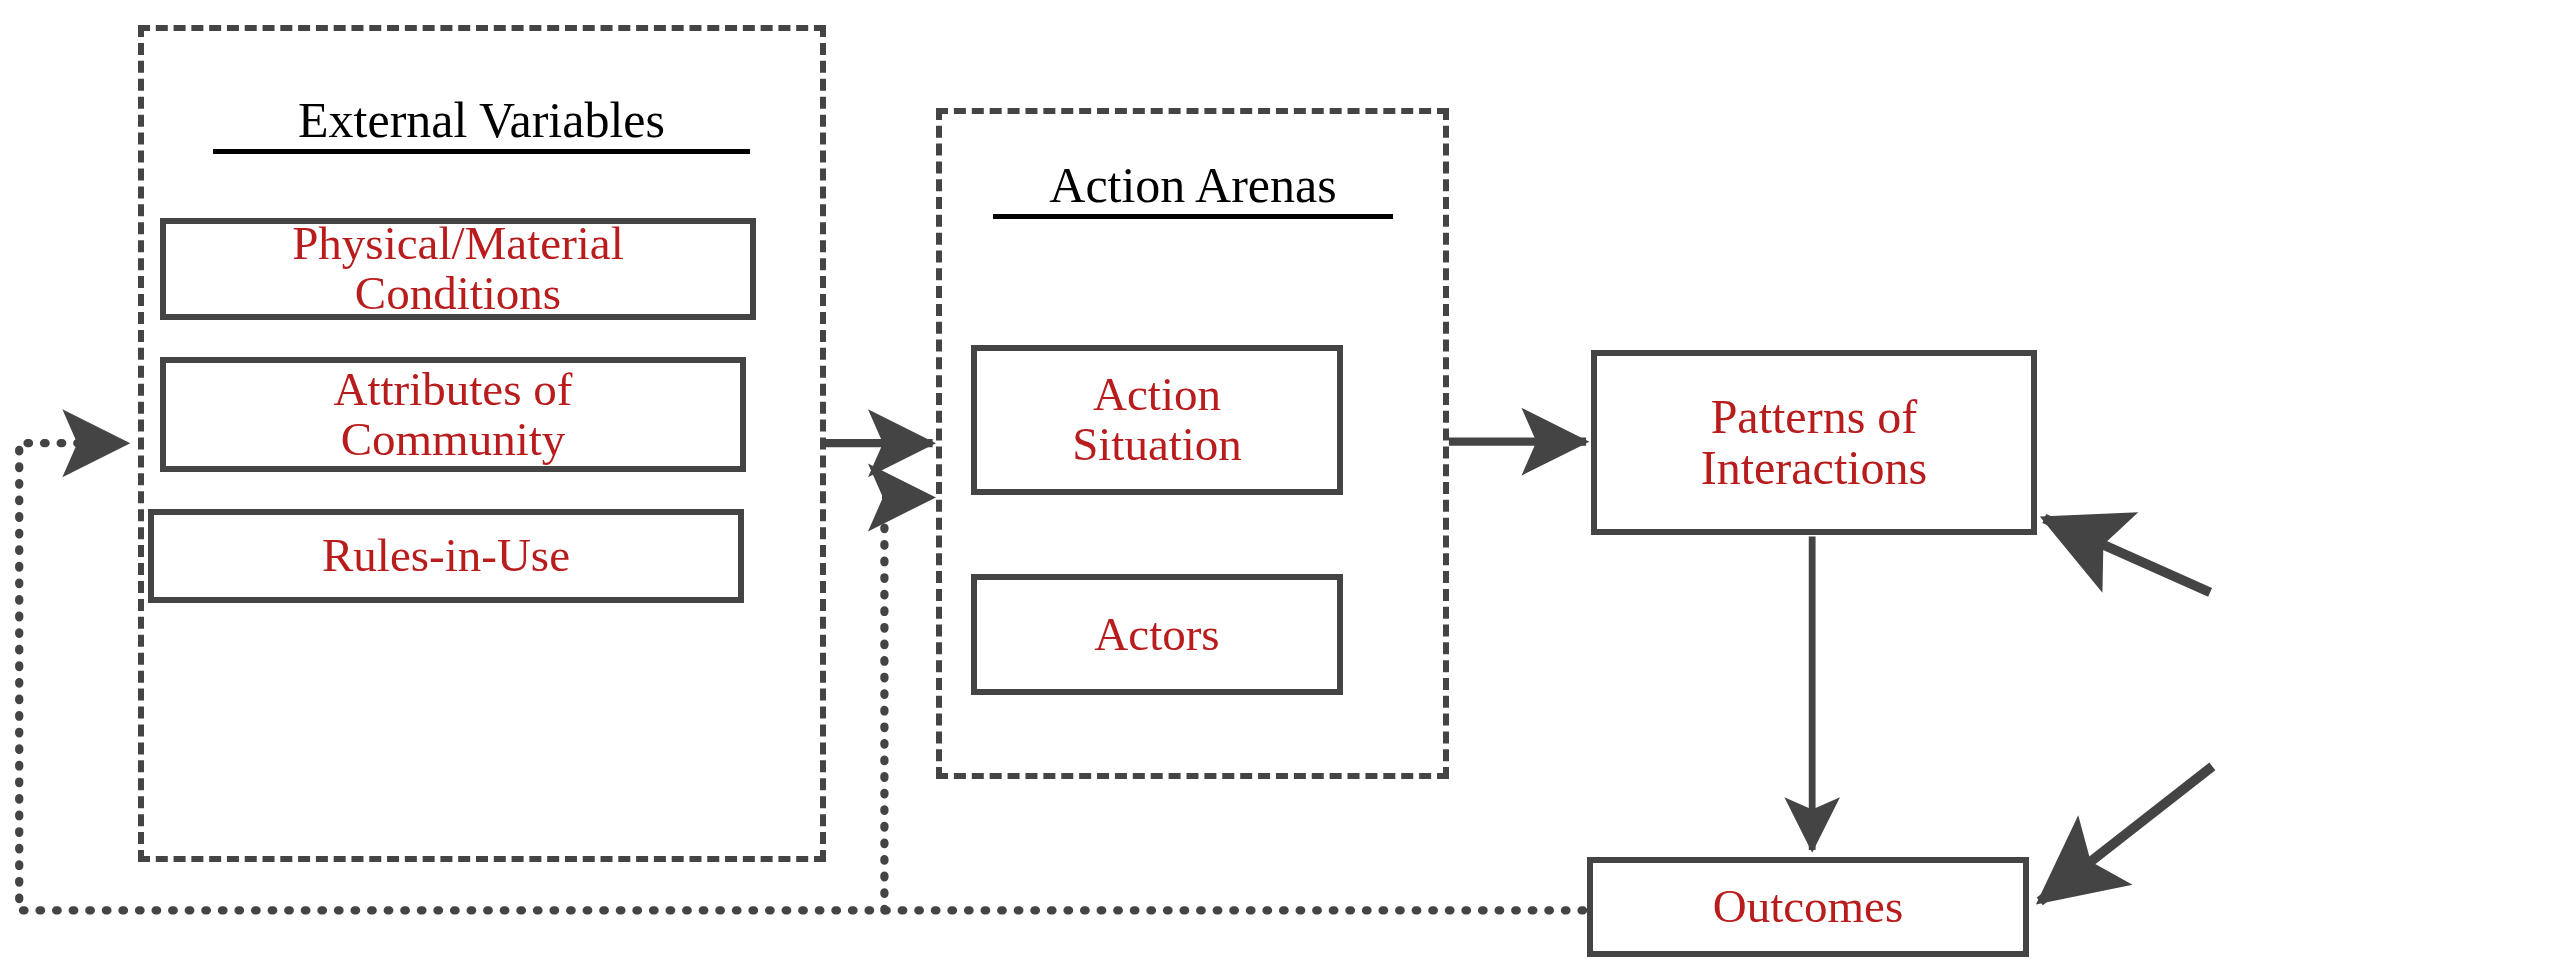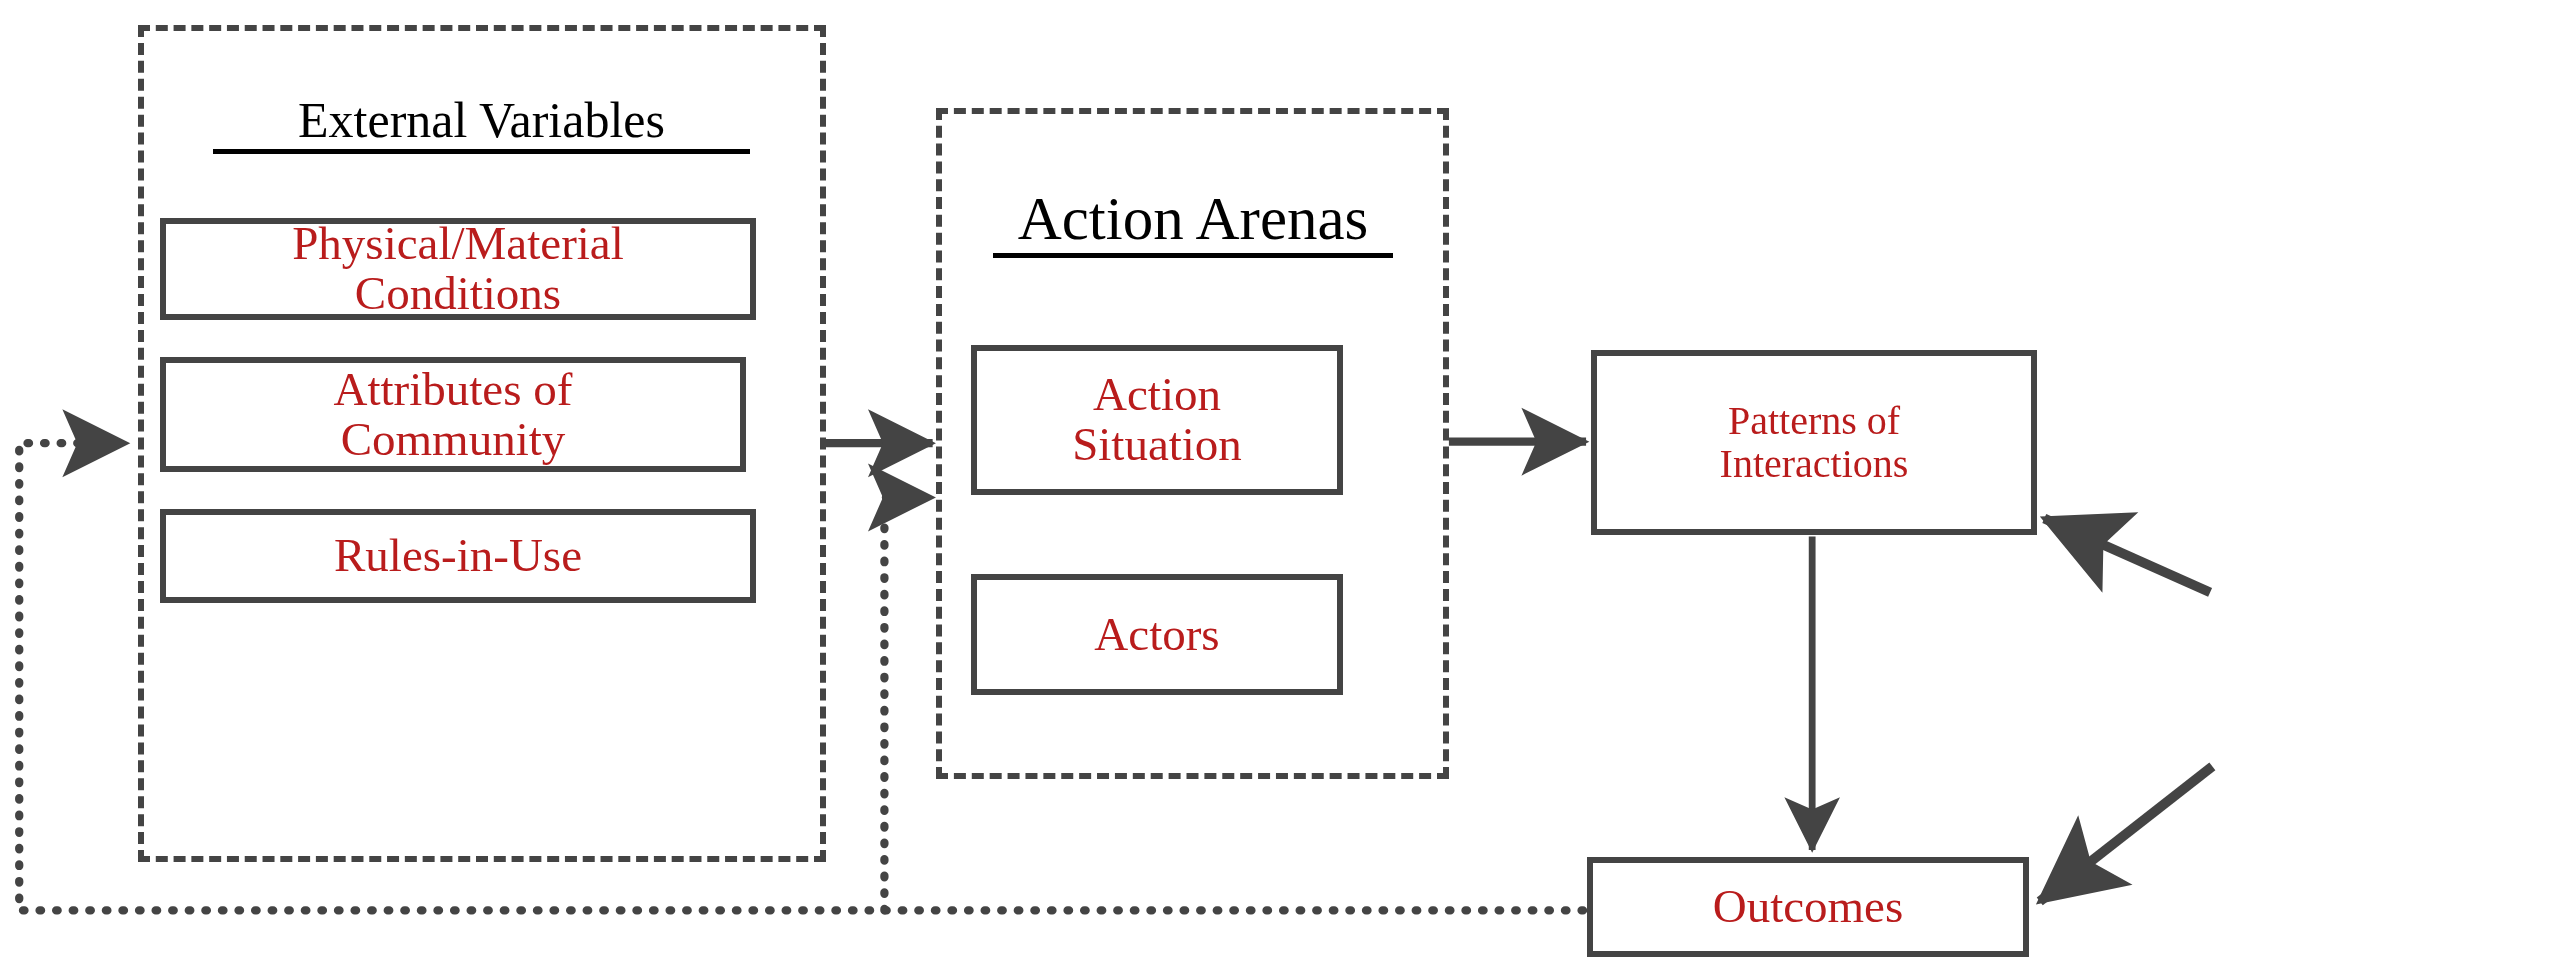--- a/index.html
+++ b/index.html
@@ -107,44 +107,44 @@
     </div>
   </div>
 
   <div class="box" style="left:160px; top:357px; width:586px; height:115px; font-size:47px;">
     <div>
       <span>Attributes of</span>
       <span>Community</span>
     </div>
   </div>
 
-  <div class="box" style="left:160px; top:509px; width:596px; height:94px; font-size:47px;">
+  <div class="box" style="left:148px; top:509px; width:596px; height:94px; font-size:47px;">
     <div>
       <span>Rules-in-Use</span>
     </div>
   </div>
 
   <div class="grp" style="left:936px; top:108px; width:513px; height:671px;"></div>
 
-  <div class="grp-title" style="left:993px; top:188px; width:400px; font-size:61px;">Action Arenas</div>
+  <div class="grp-title" style="left:993px; top:160px; width:400px; font-size:50px;">Action Arenas</div>
 
   <div class="box" style="left:971px; top:574px; width:372px; height:121px; font-size:47px;">
     <div>
       <span>Actors</span>
     </div>
   </div>
 
   <div class="box" style="left:971px; top:345px; width:372px; height:150px; font-size:47px;">
     <div>
       <span>Action</span>
       <span>Situation</span>
     </div>
   </div>
 
-  <div class="box" style="left:1591px; top:350px; width:446px; height:185px; font-size:40px;">
+  <div class="box" style="left:1591px; top:350px; width:446px; height:185px; font-size:48px;">
     <div>
       <span>Patterns of</span>
       <span>Interactions</span>
     </div>
   </div>
 
 
   <div class="box" style="left:1587px; top:857px; width:442px; height:100px; font-size:47px;">
     <div>
       <span>Outcomes</span>

